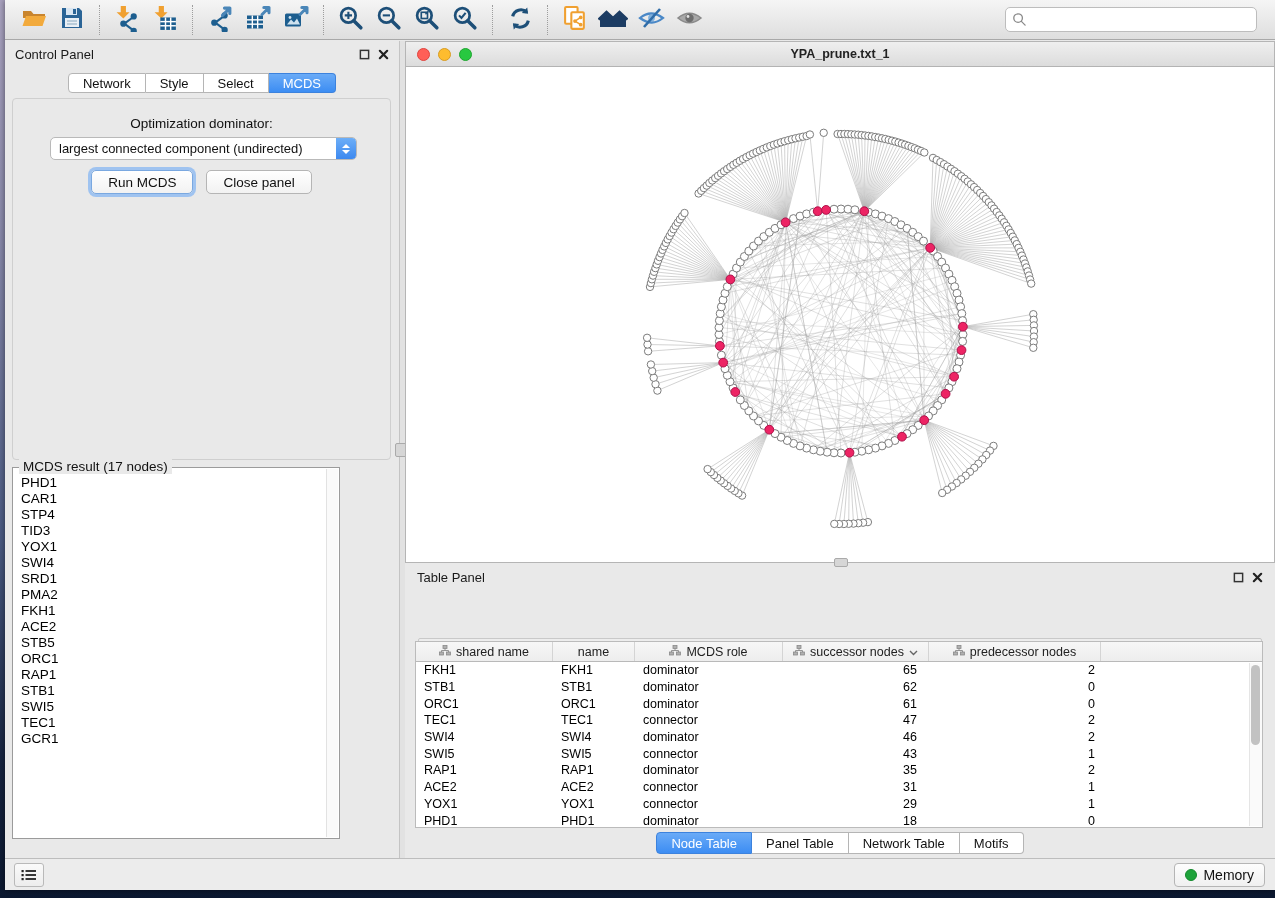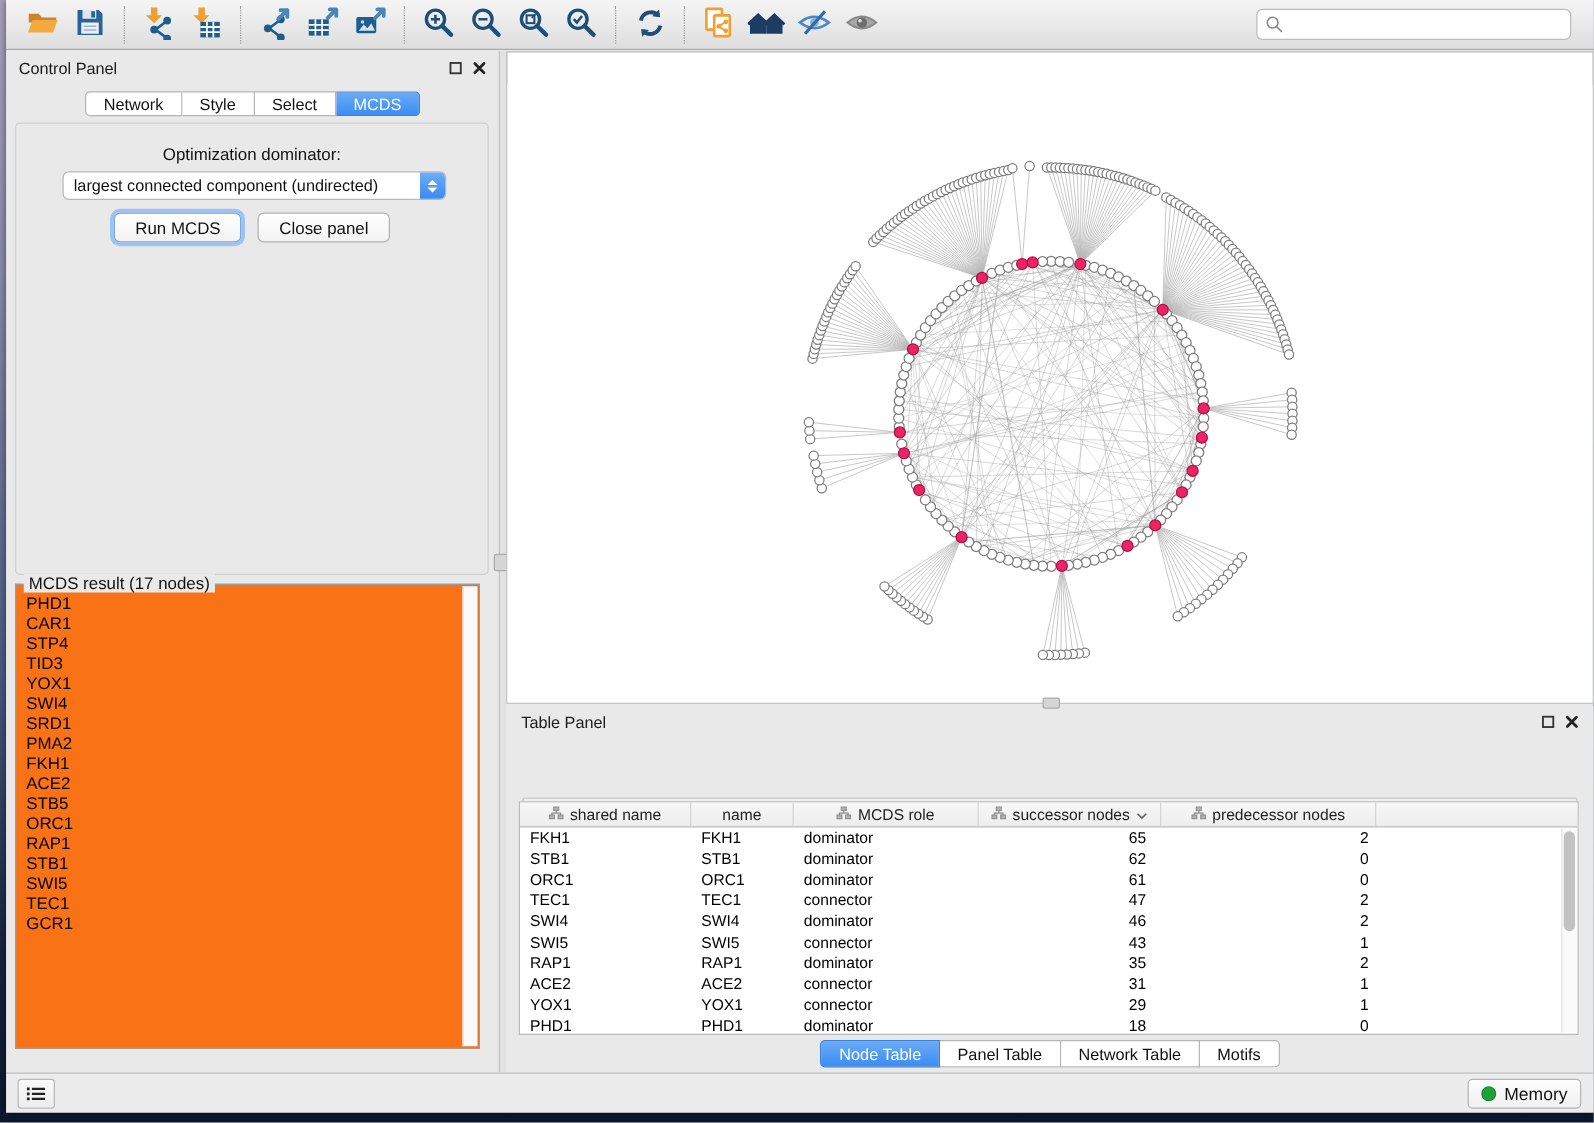--- a/index.html
+++ b/index.html
@@ -49,21 +49,21 @@
   .dropdown .dd-text { flex:1; padding-left:8px; font-size:13px; white-space:nowrap; }
   .dd-stepper { width:20px; height:23px; background:linear-gradient(#6fb0f8,#3a87ef); display:flex; flex-direction:column; align-items:center; justify-content:center; gap:2px; border-radius:0 4px 4px 0; }
   .dd-stepper i { width:0; height:0; border-left:4px solid transparent; border-right:4px solid transparent; display:block; }
   .dd-up { border-bottom:4px solid #fff; }
   .dd-down { border-top:4px solid #fff; }
   .cp-buttons { position:absolute; top:71px; left:0; right:0; display:flex; justify-content:center; gap:13px; }
   .push-btn { height:24px; background:linear-gradient(#ffffff,#f2f2f2); border:1px solid #b5b5b5; border-radius:5px; padding:0 16px; font-size:13.5px;
     display:flex; align-items:center; }
   .push-btn.focus { box-shadow:0 0 0 3px rgba(110,170,245,.6); border-color:#7aa8e0; }
 
-  .result-group { position:absolute; left:7px; width:372px; top:426px; height:372px; background:#f97316; border:1px solid #9b9b9b; }
+  .result-group { position:absolute; left:7px; width:328px; top:426px; height:372px; background:#ffffff; border:1px solid #9b9b9b; }
   .result-legend { position:absolute; top:-9px; left:6px; background:#e9e9e9; padding:0 4px; font-size:13.5px; }
   .result-list { position:absolute; left:1px; top:7px; bottom:2px; right:13px; overflow:hidden; padding-left:7px; }
   .result-list div { font-size:13.5px; line-height:16px; color:#000; }
   .result-scroll { position:absolute; right:1px; top:1px; bottom:1px; width:12px; background:#fafafa; border-left:1px solid #e2e2e2; }
 
   
   .network-frame { position:absolute; left:0; top:0; right:0; height:522px; border:1px solid #b5b5b5; background:#fff; }
   .nf-titlebar { height:25px; background:linear-gradient(#efefef,#dcdcdc); border-bottom:1px solid #b3b3b3; position:relative; display:flex; align-items:center; justify-content:center; }
   .traffic { position:absolute; left:11px; top:6px; display:flex; gap:8px; }
   .traffic span { width:13px; height:13px; border-radius:50%; display:block; }
@@ -333,20 +333,28 @@
       </div>
     </div>
 
     <div class="v-divider">
         <div class="handle"></div>
       </div>
 
     <div class="right-area">
 
       <div class="network-frame">
+        <div class="nf-titlebar">
+          <span class="traffic">
+            <span class="tl-red"></span>
+            <span class="tl-yellow"></span>
+            <span class="tl-green"></span>
+          </span>
+          <span class="nf-title">YPA_prune.txt_1</span>
+        </div>
         <div class="nf-canvas">
           <svg id="net-svg" width="868" height="495" viewBox="0 0 868 495">
               <line x1="379.6" y1="154.3" x2="375.0" y2="369.2" stroke="#9a9a9a" stroke-width="0.8" opacity="0.38"></line>
               <line x1="379.6" y1="154.3" x2="421.1" y2="384.2" stroke="#9a9a9a" stroke-width="0.8" opacity="0.38"></line>
               <line x1="379.6" y1="154.3" x2="369.0" y2="160.4" stroke="#9a9a9a" stroke-width="0.8" opacity="0.38"></line>
               <line x1="379.6" y1="154.3" x2="321.3" y2="307.3" stroke="#9a9a9a" stroke-width="0.8" opacity="0.38"></line>
               <line x1="379.6" y1="154.3" x2="313.0" y2="266.5" stroke="#9a9a9a" stroke-width="0.8" opacity="0.38"></line>
               <line x1="379.6" y1="154.3" x2="324.0" y2="313.7" stroke="#9a9a9a" stroke-width="0.8" opacity="0.38"></line>
               <line x1="379.6" y1="154.3" x2="421.1" y2="384.2" stroke="#9a9a9a" stroke-width="0.8" opacity="0.38"></line>
               <line x1="379.6" y1="154.3" x2="531.6" y2="188.5" stroke="#9a9a9a" stroke-width="0.8" opacity="0.38"></line>

